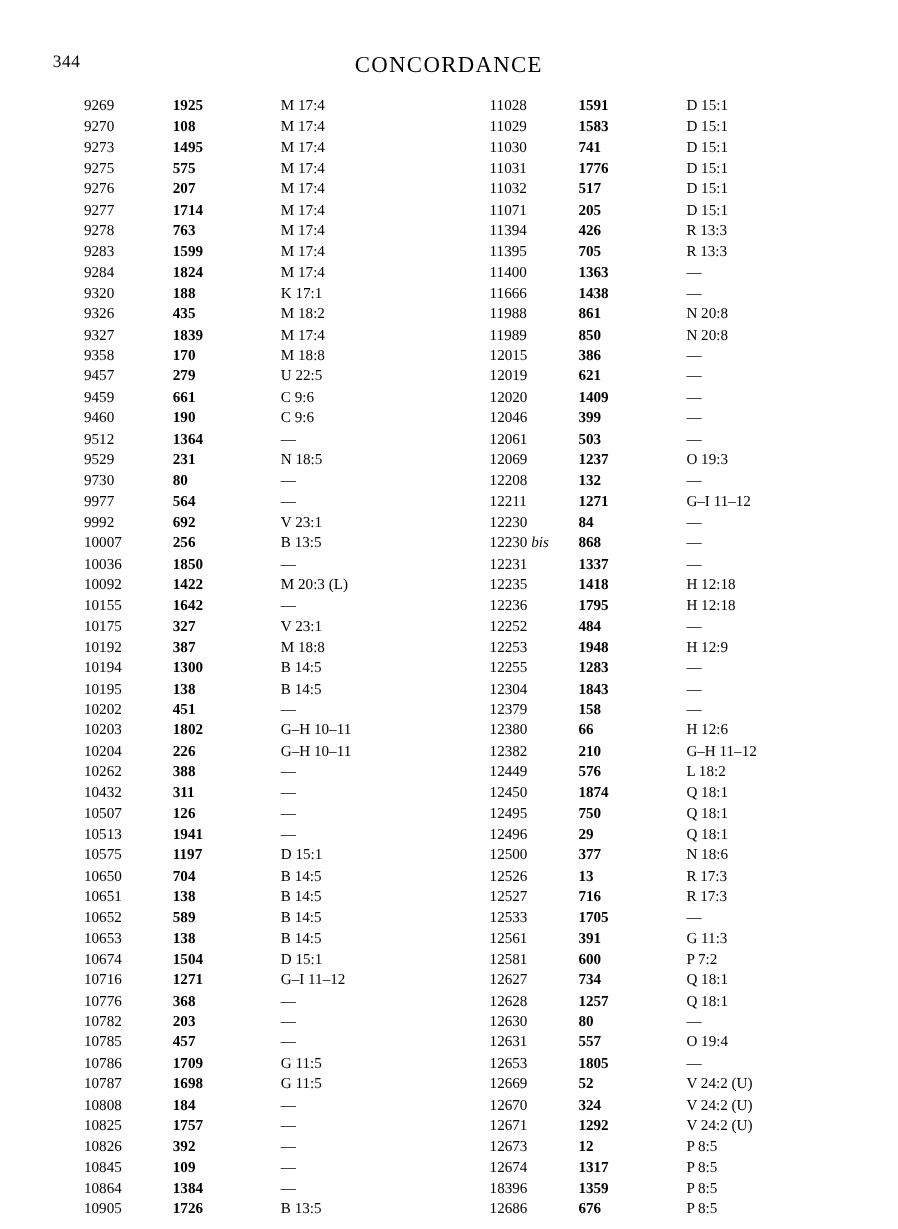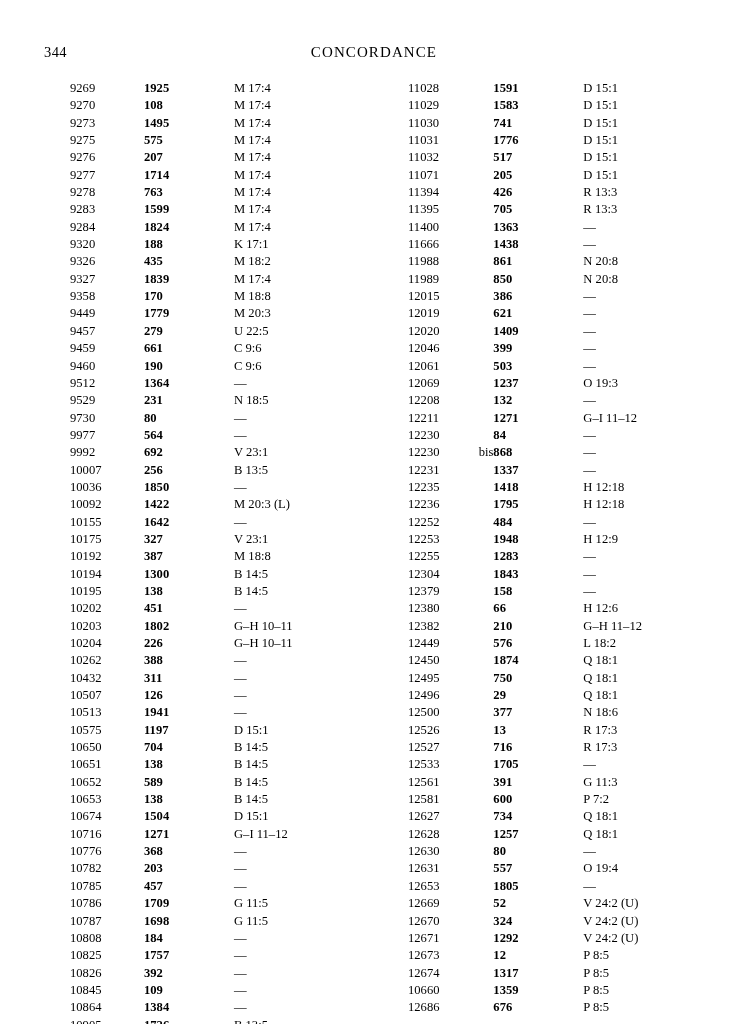--- a/index.html
+++ b/index.html
@@ -36,21 +36,21 @@
     top: 0;
     font-size: 14.5px;
     letter-spacing: 0.4px;
   }
   .running-head {
     position: absolute;
     left: 0;
     top: 0;
     width: 748px;
     text-align: center;
-    font-size: 15px;
+    font-size: 19px;
     letter-spacing: 1.1px;
   }
   .columns {
     position: absolute;
     left: 0;
     top: 82px;
     width: 748px;
     display: flex;
     flex-direction: row;
   }
@@ -79,21 +79,21 @@
     width: 74px;
   }
   td.c2 {
     width: 90px;
     font-weight: bold;
   }
   td.c3 {
     width: 110px;
   }
   .ital {
-    margin-left: 36px;
+    font-style: italic;
   }
 </style>
 </head>
 <body>
 
 <div class="page">
 
   <div class="header">
     <div class="page-number">344</div>
     <div class="running-head">CONCORDANCE</div>
@@ -163,25 +163,20 @@
                 <td class="c1">9327</td>
                 <td class="c2">1839</td>
                 <td class="c3">M 17:4</td>
               </tr>
               <tr>
                 <td class="c1">9358</td>
                 <td class="c2">170</td>
                 <td class="c3">M 18:8</td>
               </tr>
               <tr>
-                <td class="c1">9449</td>
-                <td class="c2">1779</td>
-                <td class="c3">M 20:3</td>
-              </tr>
-              <tr>
                 <td class="c1">9457</td>
                 <td class="c2">279</td>
                 <td class="c3">U 22:5</td>
               </tr>
               <tr>
                 <td class="c1">9459</td>
                 <td class="c2">661</td>
                 <td class="c3">C 9:6</td>
               </tr>
               <tr>
@@ -641,21 +636,21 @@
                 <td class="c1">12673</td>
                 <td class="c2">12</td>
                 <td class="c3">P 8:5</td>
               </tr>
               <tr>
                 <td class="c1">12674</td>
                 <td class="c2">1317</td>
                 <td class="c3">P 8:5</td>
               </tr>
               <tr>
-                <td class="c1">10660</td>
+                <td class="c1">18396</td>
                 <td class="c2">1359</td>
                 <td class="c3">P 8:5</td>
               </tr>
               <tr>
                 <td class="c1">12686</td>
                 <td class="c2">676</td>
                 <td class="c3">P 8:5</td>
               </tr>
             </tbody>
         </table>

